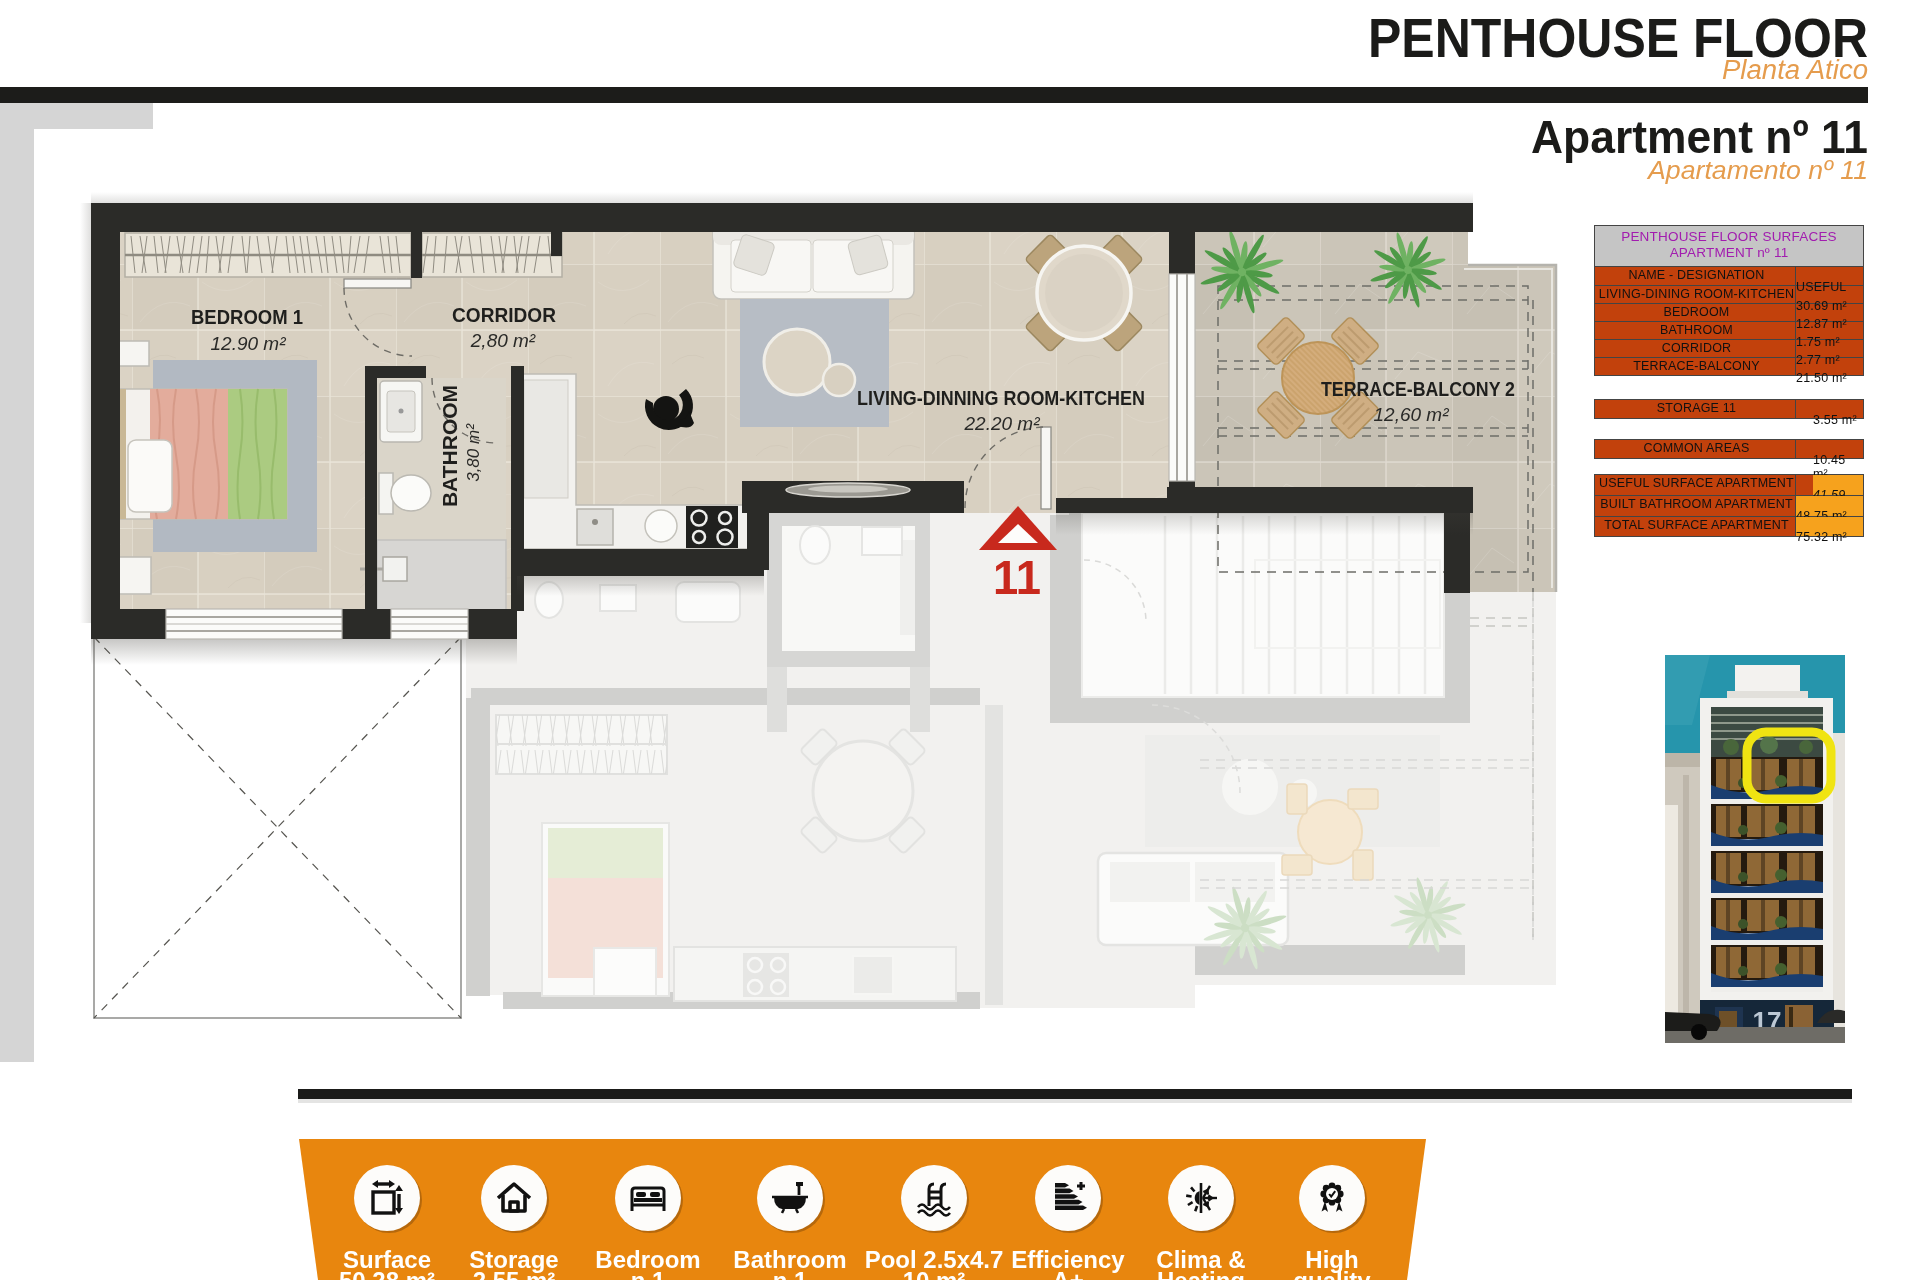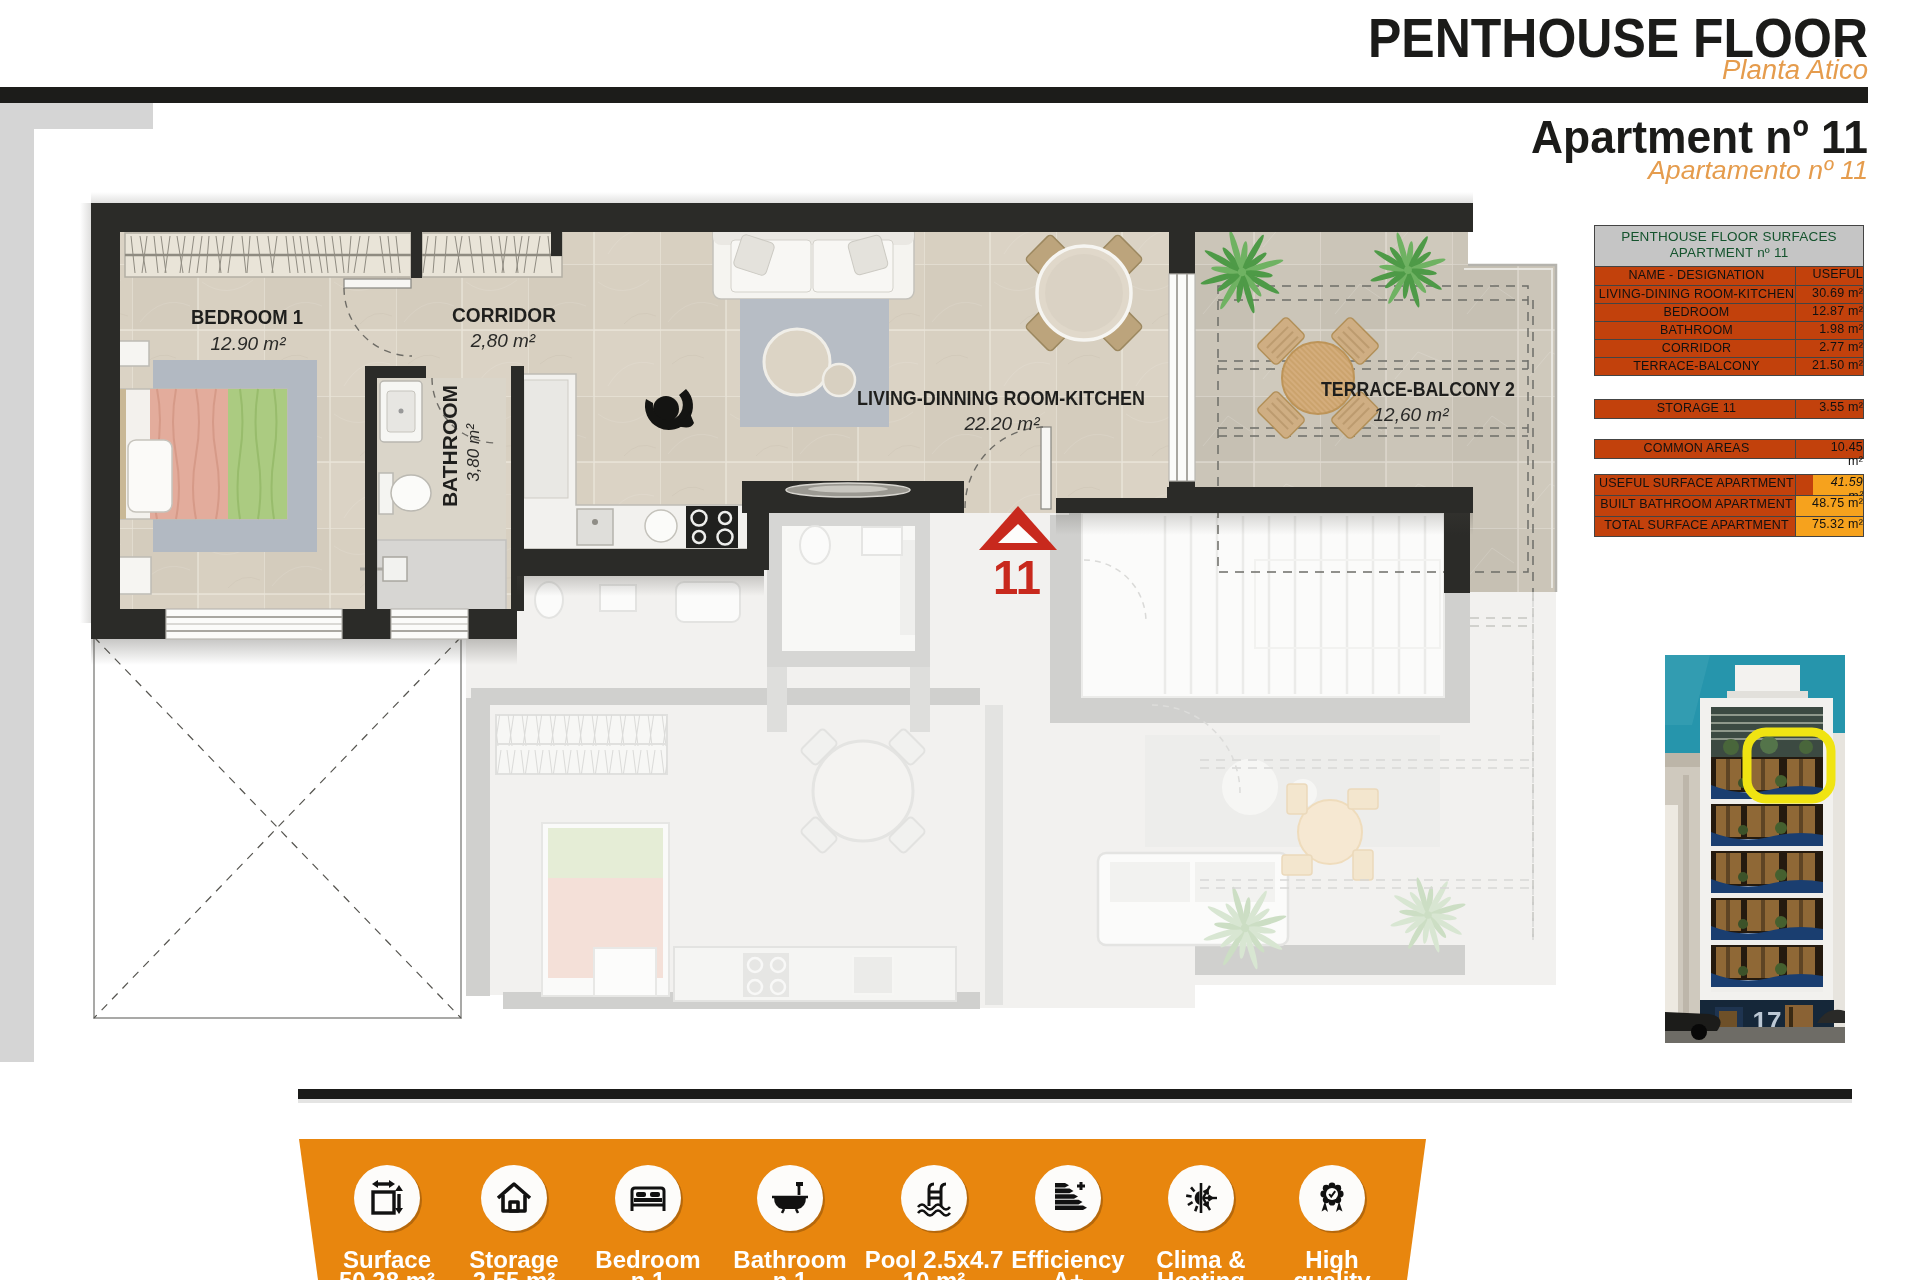--- a/index.html
+++ b/index.html
@@ -1,24 +1,24 @@
 <!DOCTYPE html>
 <html><head><meta charset="utf-8">
 <style>
 html,body {margin:0;padding:0;width:1920px;height:1280px;background:#FFFFFF;overflow:hidden;
   font-family:"Liberation Sans",sans-serif;}
 #page {position:relative;width:1920px;height:1280px;}
 svg {position:absolute;left:0;top:0;}
 #tbl {position:absolute;left:1594px;top:225px;width:270px;font-size:12.5px;color:#111;}
 #tblhead {border:1.4px solid #444;background:#C5C5C5;height:37px;text-align:center;
-  font-size:13.5px;padding-top:3px;line-height:16px;color:#14532d;}
+  font-size:13.5px;padding-top:3px;line-height:16px;color:#a21caf;}
 .tr {display:flex;border:1.4px solid #444;border-top:none;background:#c2410c;}
 .gap + .tr {border-top:1.4px solid #444;gap:17px;}
 .tl {width:197px;padding:1px 0 0 3px;white-space:nowrap;overflow:hidden;border-right:1.4px solid #444;text-align:center;}
-.tv {flex:1;text-align:right;padding-top:0;}
+.tv {flex:1;text-align:left;padding-top:13px;}
 #tblhead, .tl, .tv {letter-spacing:0.2px;}
 </style></head>
 <body>
 <div id="page">
 <svg width="1920" height="1280" viewBox="0 0 1920 1280" font-family="Liberation Sans, sans-serif">
       <defs>
 <pattern id="marble" width="132" height="132" patternUnits="userSpaceOnUse">
   <rect width="132" height="132" fill="#D8D0C1"></rect>
   <rect x="0" y="0" width="66" height="66" fill="#D4CCBD"></rect>
   <rect x="66" y="66" width="66" height="66" fill="#DBD3C5"></rect>
@@ -584,21 +584,21 @@
       <div class="tr" style="height:17px">
         <div class="tl">LIVING-DINING ROOM-KITCHEN</div>
         <div class="tv" style="">30.69 m²</div>
       </div>
       <div class="tr" style="height:17px">
         <div class="tl">BEDROOM</div>
         <div class="tv" style="">12.87 m²</div>
       </div>
       <div class="tr" style="height:17px">
         <div class="tl">BATHROOM</div>
-        <div class="tv" style="">1.98 m²</div>
+        <div class="tv" style="">1.75 m²</div>
       </div>
       <div class="tr" style="height:17px">
         <div class="tl">CORRIDOR</div>
         <div class="tv" style="">2.77 m²</div>
       </div>
       <div class="tr" style="height:17px">
         <div class="tl">TERRACE-BALCONY</div>
         <div class="tv" style="">21.50 m²</div>
       </div>
       <div class="gap" style="height:23px"></div>

